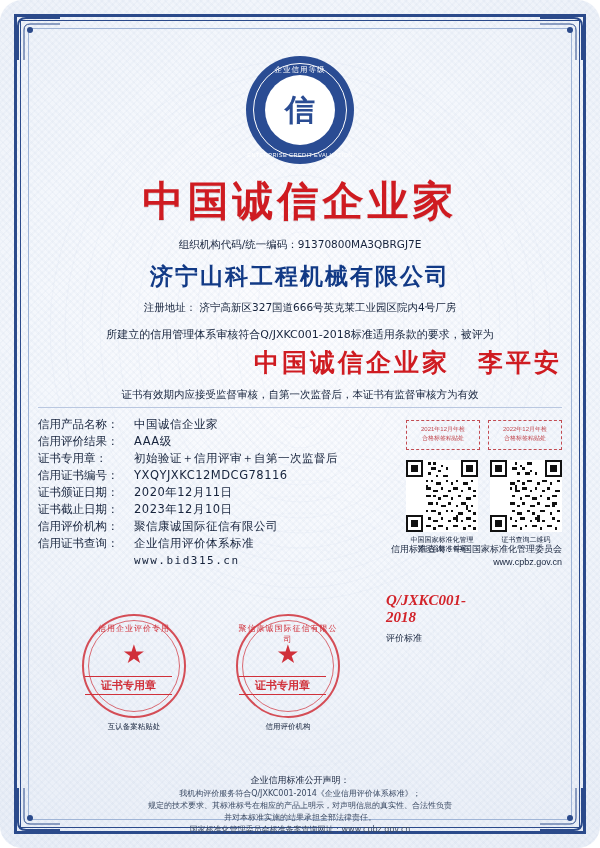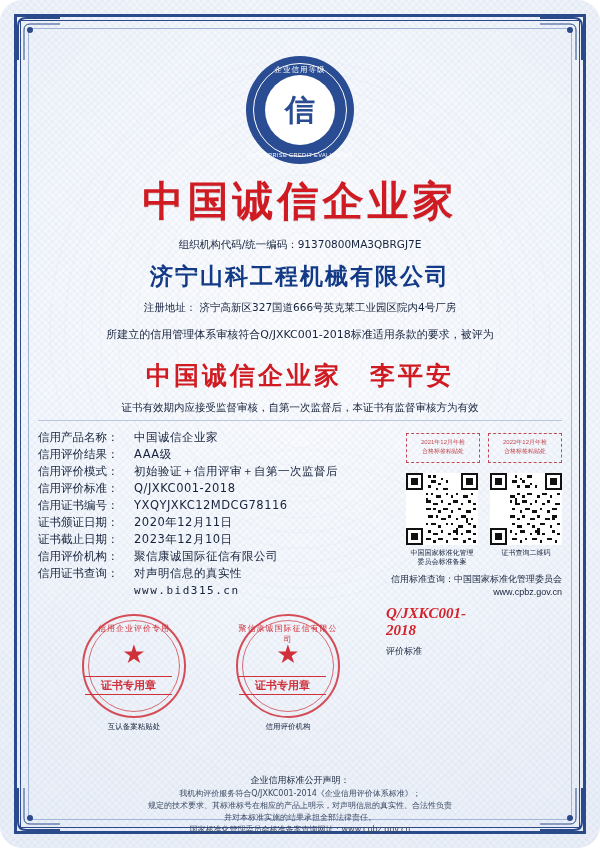--- a/index.html
+++ b/index.html
@@ -89,21 +89,21 @@
   }
   .regaddr{
     margin-top:9px;text-align:center;color:#16233c;font-size:10.5px;
     font-family:"DejaVu Sans","Liberation Sans",sans-serif;
   }
   .statement{
     margin-top:12px;text-align:center;color:#16233c;font-size:11px;
     font-family:"DejaVu Sans","Liberation Sans",sans-serif;
   }
   .award{
-    margin-top:17px;text-align:center;color:#cf1b21;
+    margin-top:4px;text-align:right;color:#cf1b21;
     font-size:25px;font-weight:bold;letter-spacing:3px;
     font-family:"DejaVu Sans","Liberation Sans",sans-serif;
   }
   .validity{
     margin-top:9px;text-align:center;color:#16233c;font-size:10.5px;
     font-family:Liberation Serif, serif;
     padding-bottom:5px;border-bottom:1px solid #b9c7e0;
   }
 
   .fields{
@@ -279,46 +279,42 @@
 
       <div class="field">
           <span class="k">信用产品名称：</span>
           <span class="v">中国诚信企业家</span>
         </div>
       <div class="field">
           <span class="k">信用评价结果：</span>
           <span class="v">AAA级</span>
         </div>
       <div class="field">
-          <span class="k">信用评价模式：</span>
+          <span class="k">证书专用章：</span>
           <span class="v">初始验证＋信用评审＋自第一次监督后</span>
-        </div>
-      <div class="field">
-          <span class="k">信用评价标准：</span>
-          <span class="v">Q/JXKC001-2018</span>
         </div>
       <div class="field">
           <span class="k">信用证书编号：</span>
           <span class="v">YXQYJXKC12MDCG78116</span>
         </div>
       <div class="field">
           <span class="k">证书颁证日期：</span>
           <span class="v">2020年12月11日</span>
         </div>
       <div class="field">
           <span class="k">证书截止日期：</span>
           <span class="v">2023年12月10日</span>
         </div>
       <div class="field">
           <span class="k">信用评价机构：</span>
           <span class="v">聚信康诚国际征信有限公司</span>
         </div>
       <div class="field">
           <span class="k">信用证书查询：</span>
-          <span class="v">对声明信息的真实性</span>
+          <span class="v">企业信用评价体系标准</span>
         </div>
       <div class="site">www.bid315.cn</div>
 
       <div class="stickers">
         <div class="sticker">
           <div>2021年12月年检</div>
           <div>合格标签粘贴处</div>
         </div>
         <div class="sticker">
           <div>2022年12月年检</div>

